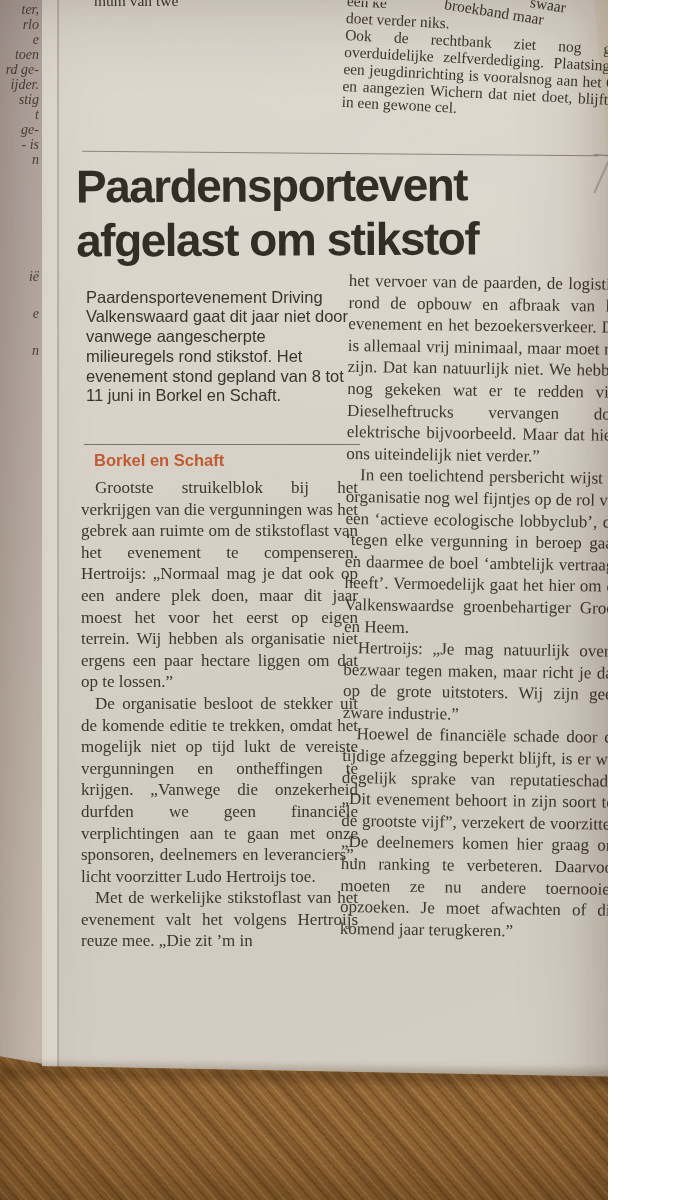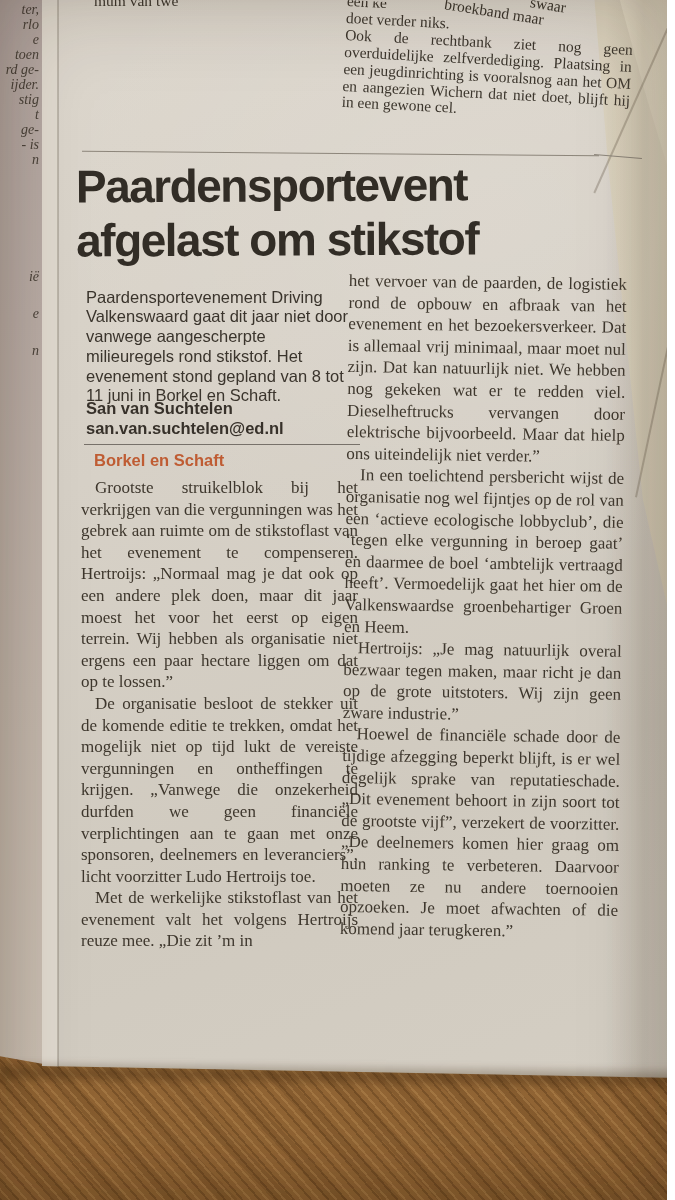--- a/index.html
+++ b/index.html
@@ -1,17 +1,17 @@
 <!DOCTYPE html>
 <html lang="nl"><head>
 <meta charset="utf-8">
 <style>
   html,body{margin:0;padding:0;}
   .scene{
-    position:relative;width:667px;height:1200px;overflow:hidden;
+    position:relative;width:608px;height:1200px;overflow:hidden;
     background-color:#996a38;
     background-image:
       repeating-linear-gradient(49deg,
         rgba(70,42,14,.30) 0 2px, transparent 2px 6px,
         rgba(205,160,100,.28) 6px 8px, transparent 8px 13px),
       repeating-linear-gradient(47deg,
         rgba(60,35,10,.12) 0 14px, transparent 14px 40px),
       linear-gradient(180deg,#9a6b39,#8f6333);
     font-family:"Liberation Serif", serif;
   }
@@ -162,24 +162,20 @@
     <div class="toprule"></div>
     <div class="toprule-b"></div>
 
     <h1 class="headline" style="margin:0">
       <span>Paardensportevent</span><br>
       <span>afgelast om stikstof</span>
     </h1>
 
     <p class="lede">Paardensportevenement Driving Valkenswaard gaat dit jaar niet door vanwege aangescherpte milieuregels rond stikstof. Het evenement stond gepland van 8 tot 11 juni in Borkel en Schaft.</p>
 
-    <div class="byline">
-      <span>San van Suchtelen</span><br>
-      <span>san.van.suchtelen@ed.nl</span>
-    </div>
     <div class="byline-rule"></div>
     <div class="dateline">Borkel en Schaft</div>
 
     <div class="bodycol bodycol-left">
         <p class="para">Grootste struikelblok bij het verkrijgen van die vergunningen was het gebrek aan ruimte om de stikstoflast van het evenement te compenseren. Hertroijs: „Normaal mag je dat ook op een andere plek doen, maar dit jaar moest het voor het eerst op eigen terrein. Wij hebben als organisatie niet ergens een paar hectare liggen om dat op te lossen.”</p>
         <p class="para">De organisatie besloot de stekker uit de komende editie te trekken, omdat het mogelijk niet op tijd lukt de vereiste vergunningen en ontheffingen te krijgen. „Vanwege die onzekerheid durfden we geen financiële verplichtingen aan te gaan met onze sponsoren, deelnemers en leveranciers”, licht voorzitter Ludo Hertroijs toe.</p>
         <p class="para">Met de werkelijke stikstoflast van het evenement valt het volgens Hertroijs reuze mee. „Die zit ’m in</p>
       </div>
 
     <div class="bodycol bodycol-right">

